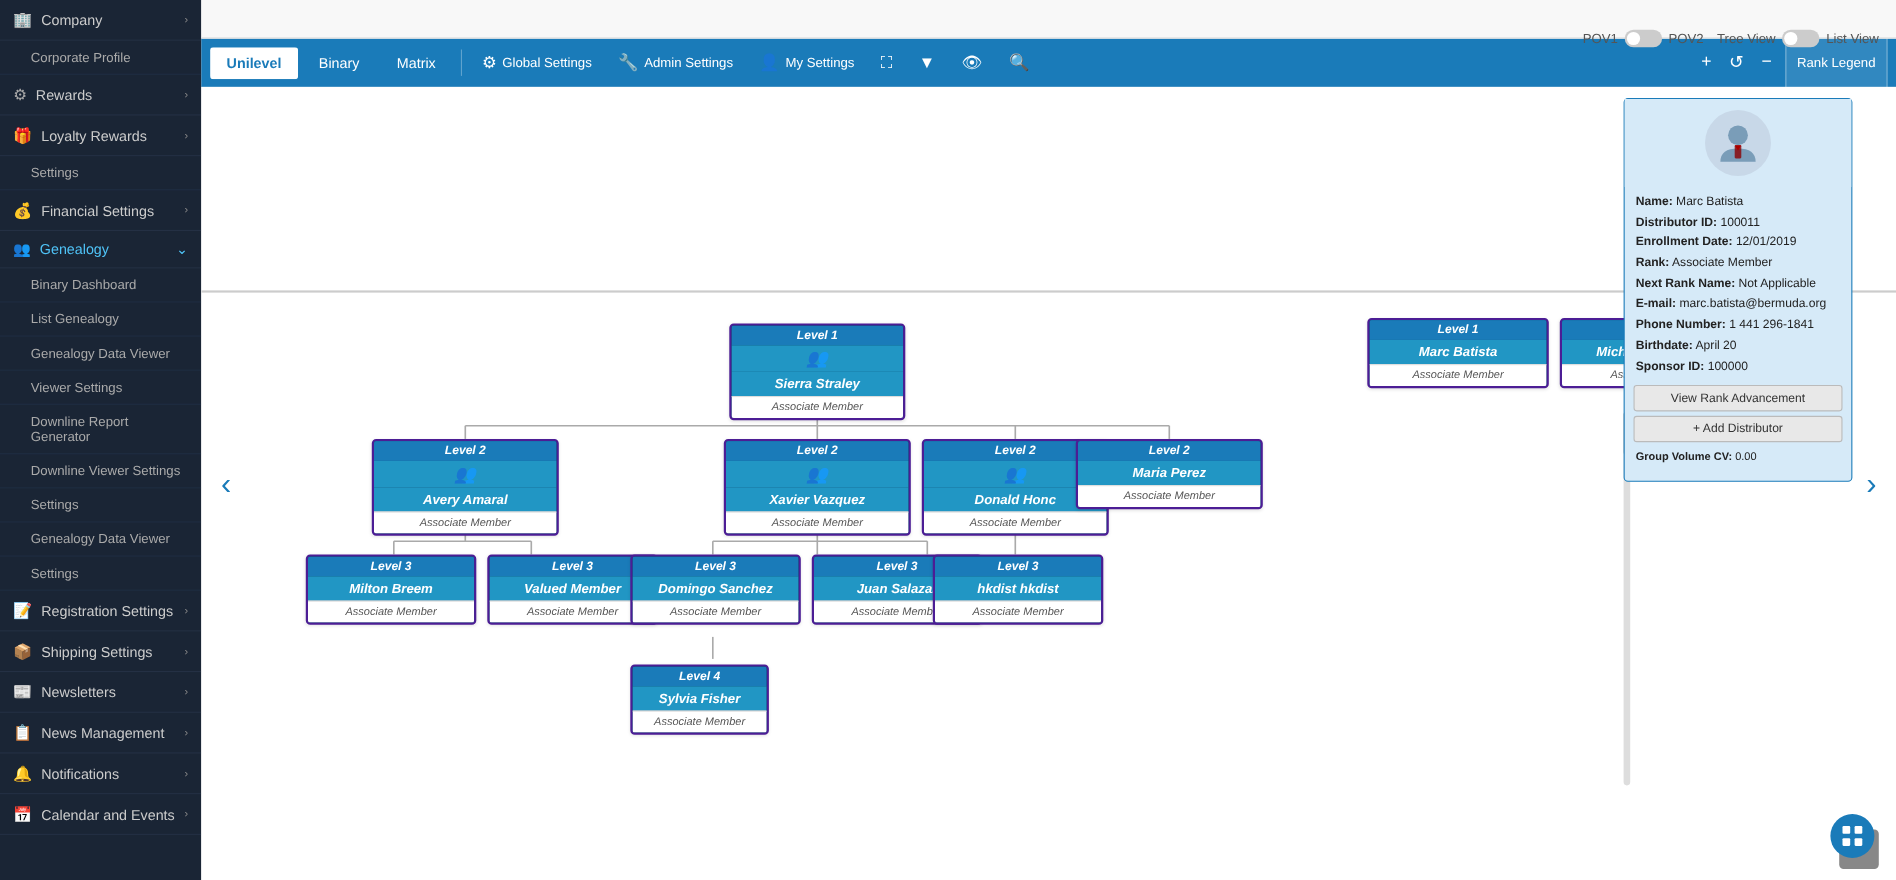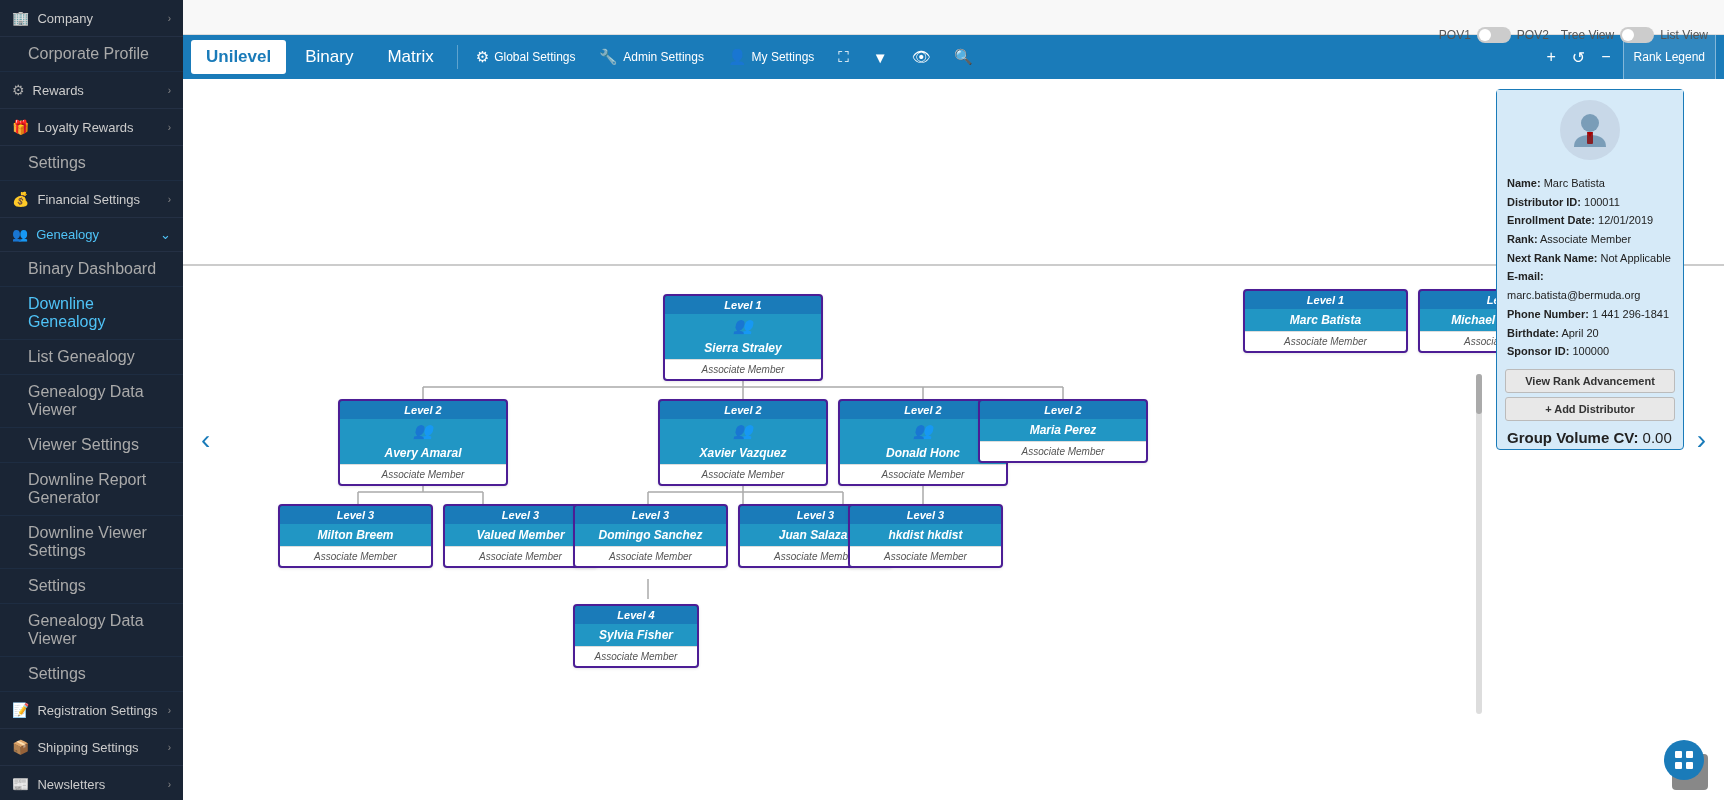--- a/index.html
+++ b/index.html
@@ -26,21 +26,21 @@
     }
     .sidebar-item .left { display: flex; align-items: center; gap: 8px; }
     .sidebar-item .icon { font-size: 14px; color: #aaa; }
     .sidebar-item .arrow { font-size: 10px; color: #888; }
     .sidebar-sub-item {
       display: flex;
       align-items: flex-end;
       padding: 8px 12px 8px 28px;
       cursor: pointer;
       color: #aaa;
-      font-size: 16px;
+      font-size: 12px;
       border-bottom: 1px solid #1e2d42;
     }
     .sidebar-sub-item.active { color: #4fc3f7; }
     .sidebar-section-header {
       display: flex;
       align-items: center;
       padding: 9px 12px;
       cursor: pointer;
       color: #4fc3f7;
       font-size: 13px;
@@ -100,21 +100,21 @@
       display: flex;
       align-items: center;
       padding: 0 8px;
       height: 44px;
       gap: 4px;
       flex-shrink: 0;
     }
     .toolbar-tab {
       padding: 6px 14px;
       color: #fff;
-      font-size: 17px;
+      font-size: 13px;
       cursor: pointer;
       border-radius: 3px;
       border: 1px solid transparent;
     }
     .toolbar-tab.active { background: #fff; color: #1a7bb9; font-weight: bold; }
     .toolbar-sep { width: 1px; height: 24px; background: rgba(255,255,255,0.3); margin: 0 4px; }
     .toolbar-btn {
       display: flex; align-items: center; gap: 5px;
       padding: 5px 10px;
       color: #fff;
@@ -213,21 +213,21 @@
       pointer-events: none;
       width: 100%;
       height: 100%;
     }
 
     
     #profile-popup {
       position: absolute;
       right: 40px;
       top: 10px;
-      width: 188px;
+      width: 208px;
       background: #d6eaf8;
       border: 1px solid #1a7bb9;
       border-radius: 4px;
       padding: 0;
       z-index: 20;
       font-size: 11px;
     }
     #profile-popup .popup-avatar {
       text-align: center;
       padding: 10px;
@@ -255,25 +255,24 @@
       width: calc(100% - 16px);
       margin: 4px 8px;
       padding: 5px;
       background: #e8e8e8;
       border: 1px solid #bbb;
       border-radius: 3px;
       text-align: center;
       cursor: pointer;
       font-size: 11px;
       color: #333;
-      font-weight: bold;
     }
     #profile-popup .popup-volume {
-      padding: 4px 10px 3px;
-      font-size: 15px;
+      padding: 4px 10px 16px;
+      font-size: 10px;
       color: #222;
     }
     .scrollbar-indicator {
       position: absolute;
       right: 2px;
       top: 30px;
       width: 6px;
       height: 200px;
       background: #ddd;
       border-radius: 3px;
@@ -366,23 +365,20 @@
   </div>
   <div class="sidebar-section-header">
     <div class="left">
       <span class="icon">👥</span>
       <span>Genealogy</span>
     </div>
     <span class="arrow">⌄</span>
   </div>
   <div class="sidebar-sub-item">
     <span>Binary Dashboard</span>
-  </div>
-  <div class="sidebar-sub-item active">
-    <span>Downline Genealogy</span>
   </div>
   <div class="sidebar-sub-item">
     <span>List Genealogy</span>
   </div>
   <div class="sidebar-sub-item">
     <span>Genealogy Data Viewer</span>
   </div>
   <div class="sidebar-sub-item">
     <span>Viewer Settings</span>
   </div>

